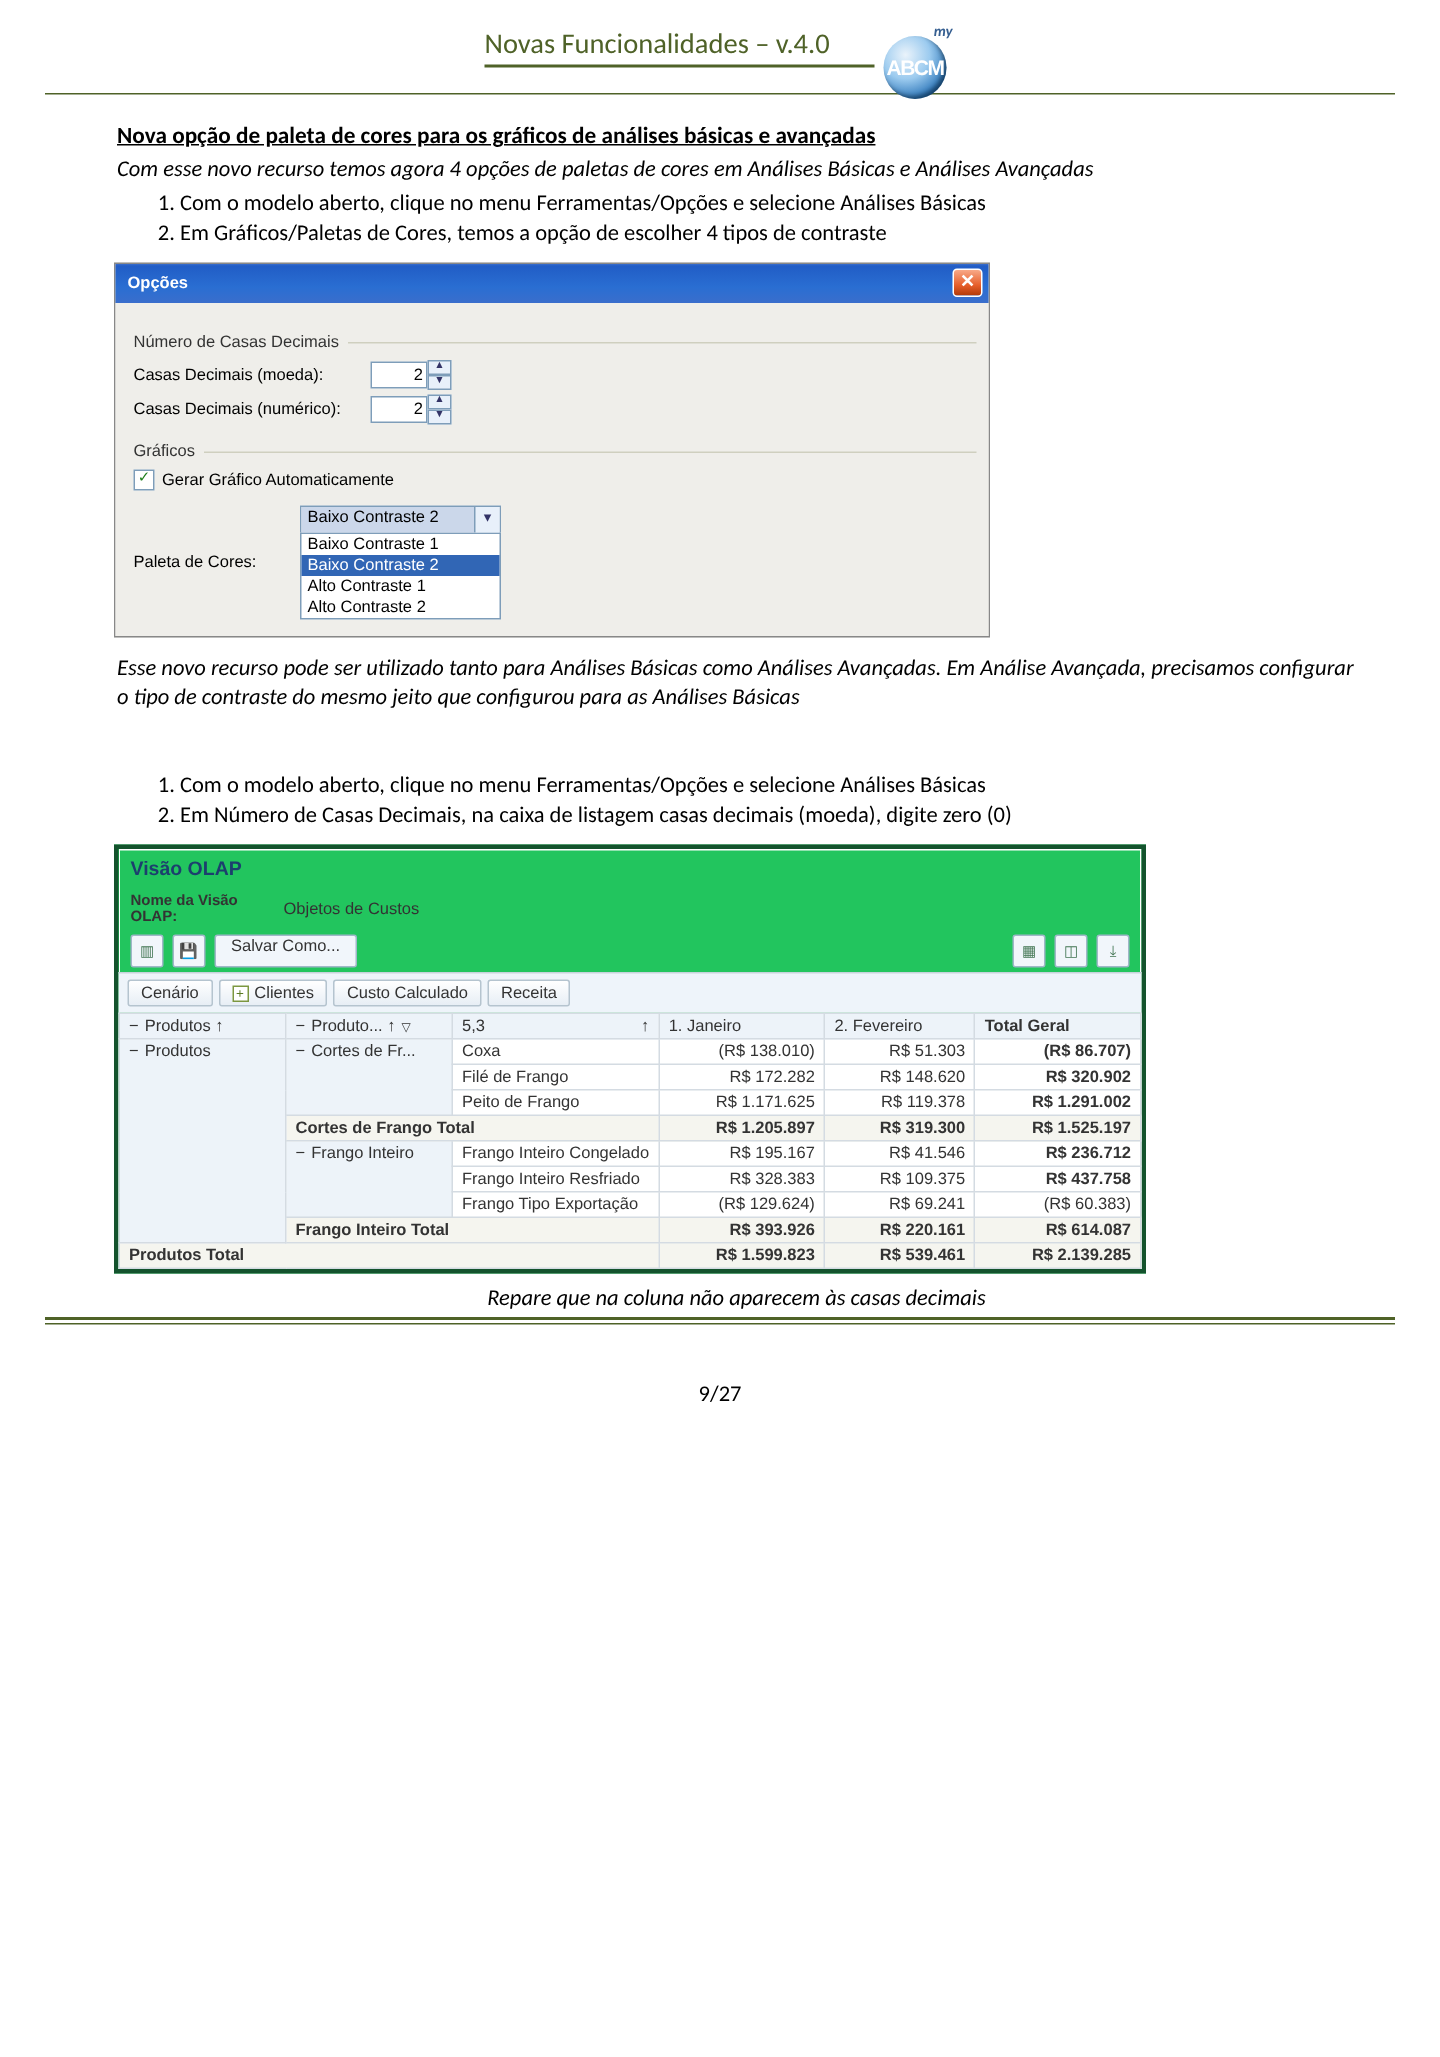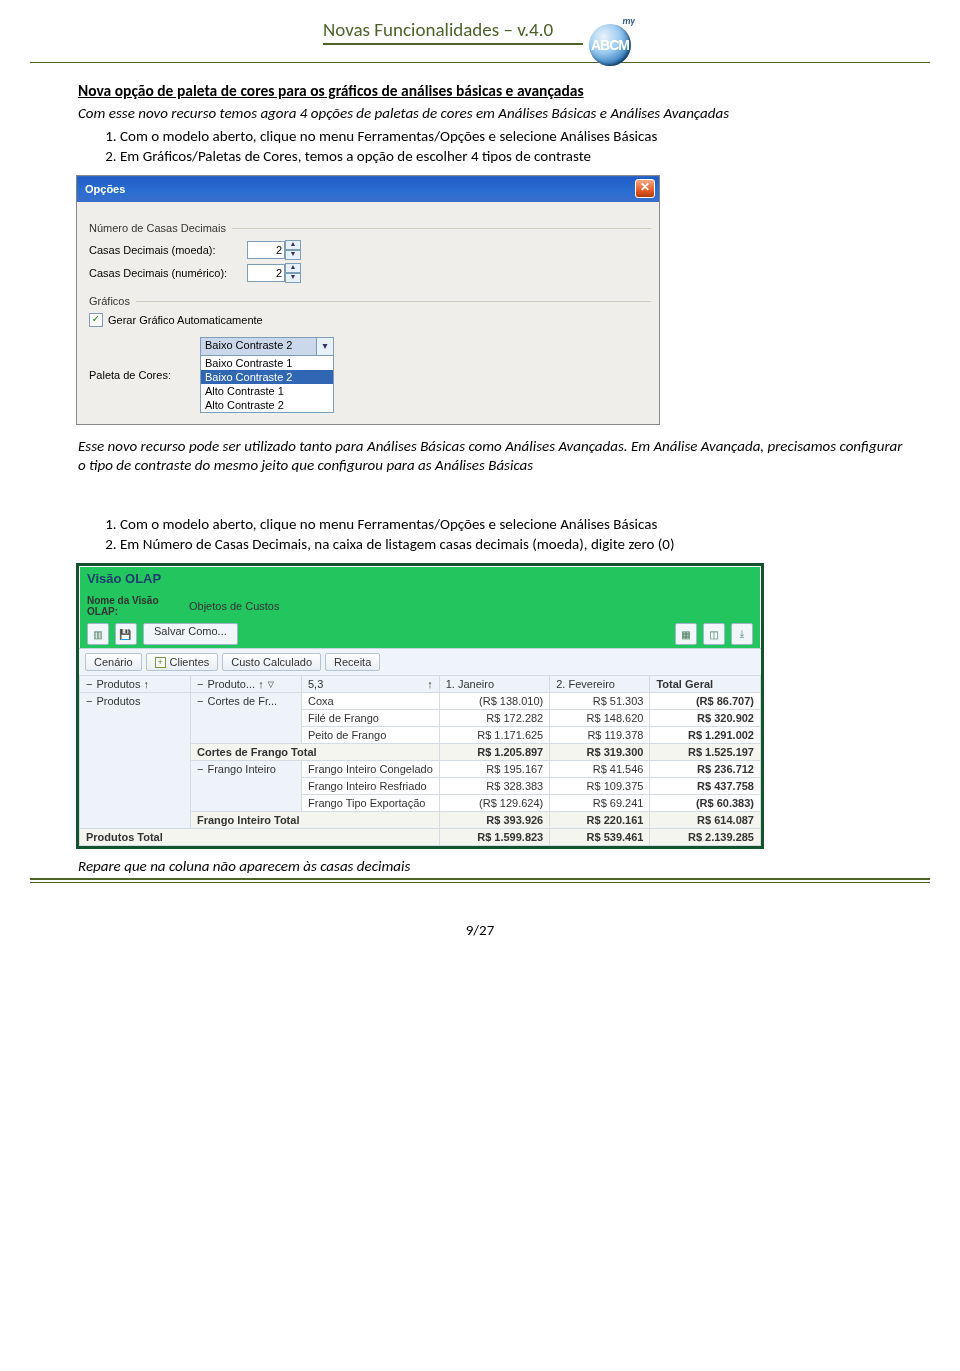--- a/index.html
+++ b/index.html
@@ -319,36 +319,36 @@
         <tr>
               <td>Frango Inteiro Resfriado</td>
               <td class="num">R$ 328.383</td>
               <td class="num">R$ 109.375</td>
               <td class="num" style="font-weight:bold;">R$ 437.758</td>
             </tr>
         <tr>
               <td>Frango Tipo Exportação</td>
               <td class="num">(R$ 129.624)</td>
               <td class="num">R$ 69.241</td>
-              <td class="num" style="font-weight:bold;">(R$ 60.383)</td>
+              <td class="num" style="font-weight:normal;">(R$ 60.383)</td>
             </tr>
         <tr class="tot-row">
               <td colspan="2">Frango Inteiro Total</td>
               <td class="num">R$ 393.926</td>
               <td class="num">R$ 220.161</td>
               <td class="num">R$ 614.087</td>
             </tr>
         <tr class="tot-row">
               <td colspan="3">Produtos Total</td>
               <td class="num">R$ 1.599.823</td>
               <td class="num">R$ 539.461</td>
               <td class="num">R$ 2.139.285</td>
             </tr>
       </tbody>
         </table>
     </div>
 
-    <p class="para" style="margin-top:8px;">Repare que na coluna não aparecem às casas decimais</p>
+    <p class="para" style="margin-top:8px;text-align:center;">Repare que na coluna não aparecem às casas decimais</p>
   </div>
 </div>
 
 <div class="footer-line"></div>
 <div class="footer">9/27</div>
 
 </body></html>

